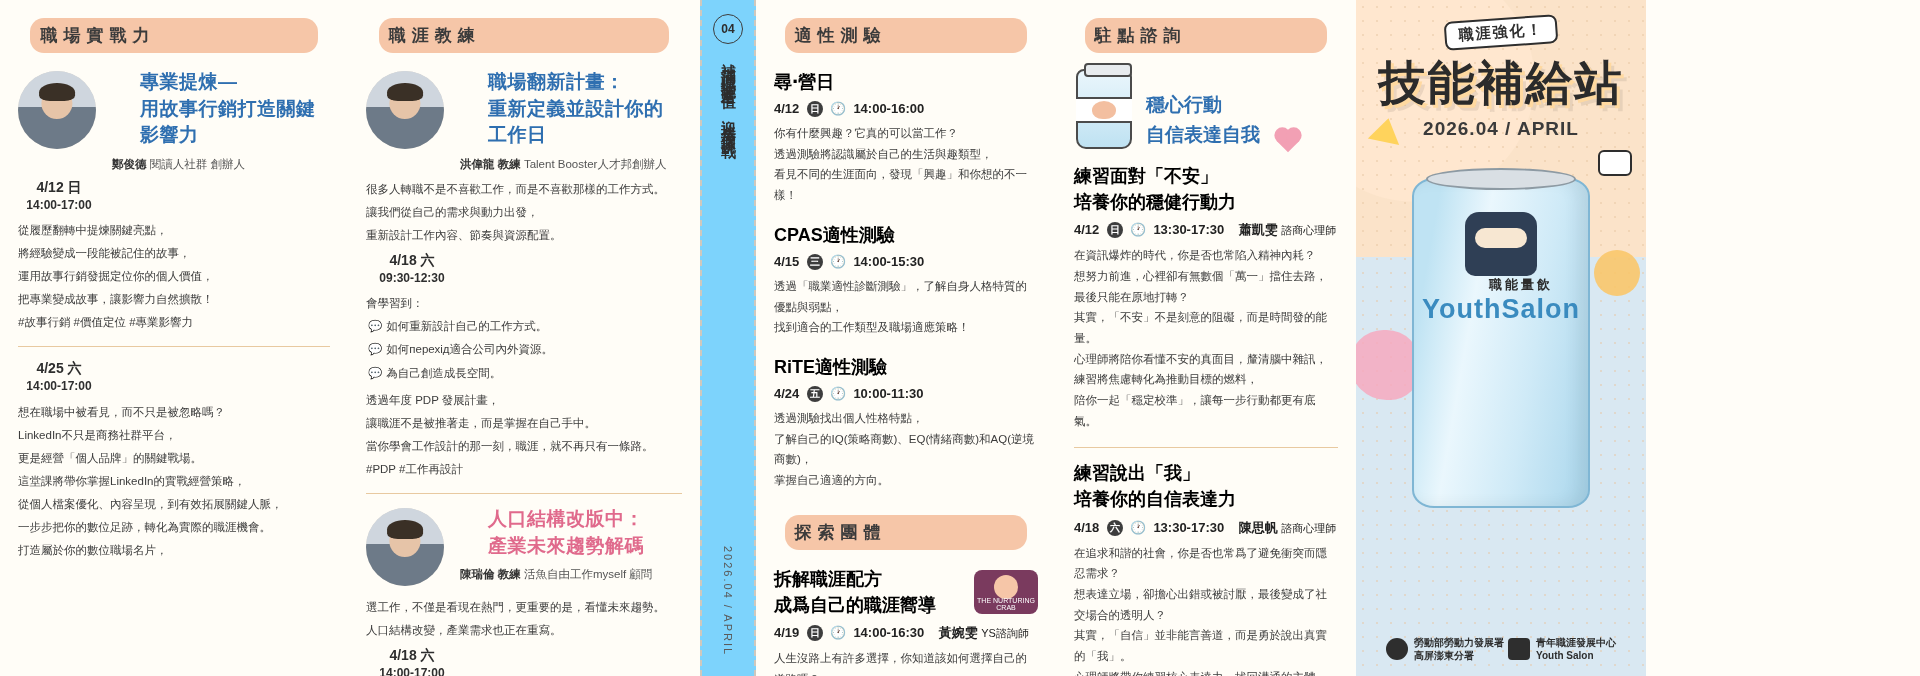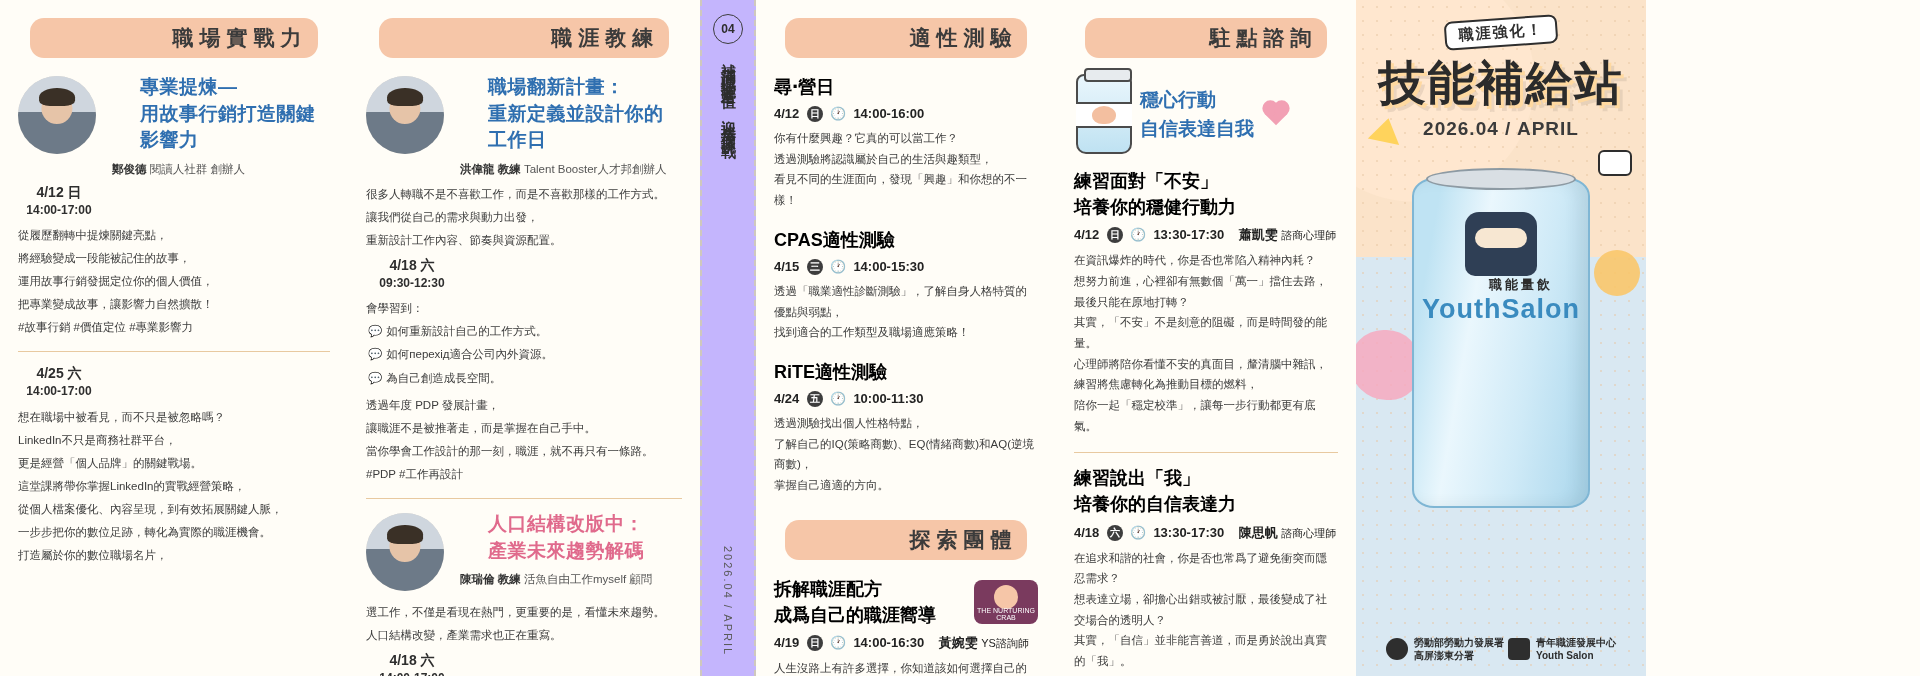--- a/index.html
+++ b/index.html
@@ -20,24 +20,24 @@
   .panel {
     position: relative;
     height: 676px;
     padding: 14px 18px;
     background: #fffdf7;
   }
   .sect-title {
     margin: 4px auto 16px auto;
     background: #f6c6a8;
     color: #3b3b3b;
-    font-size: 21px;
+    font-size: 17px;
     font-weight: bold;
     letter-spacing: 6px;
-    text-align: right;
+    text-align: left;
     border-radius: 14px;
     padding: 6px 10px;
     width: 92%;
   }
   .entry { position: relative; margin-bottom: 14px; }
   .entry-head { display: flex; gap: 12px; align-items: flex-start; }
   .portrait-wrap {
     position: relative;
     width: 82px; height: 82px;
     flex: 0 0 82px;
@@ -118,21 +118,21 @@
   .bullet { padding-left: 2px; }
   .bullet span.b { color: #8a8a8a; margin-right: 4px; }
   .rule {
     border: 0;
     border-top: 1.5px solid #e8c9a0;
     margin: 12px 0;
   }
   
   .spine {
     width: 56px;
-    background: #c4b5fd;
+    background: #7dd3fc;
     position: relative;
     border-left: 2px dashed #cfc8bd;
     border-right: 2px dashed #cfc8bd;
   }
   .spine-num {
     margin: 14px auto 8px auto;
     width: 30px; height: 30px;
     border: 1.6px solid #3d3d3d;
     border-radius: 50%;
     display: flex; align-items: center; justify-content: center;
@@ -329,21 +329,21 @@
   .logo-mark {
     width: 22px; height: 22px;
     background: #2e2e2e;
     border-radius: 50%;
     position: relative;
     flex: 0 0 22px;
   }
   .logo-mark.sq { border-radius: 4px; }
   .logo-txt { font-size: 10px; line-height: 1.3; color: #2e2e2e; font-weight: bold; }
   
-  .drink-row { display: flex; align-items: center; gap: 8px; margin: 6px 0 14px 2px; }
+  .drink-row { display: flex; align-items: flex-end; gap: 14px; margin: 6px 0 14px 2px; }
   .cup {
     position: relative;
     width: 56px; height: 80px;
     background: linear-gradient(#eaf6fc, #bfe2f2);
     border: 2px solid #4b4b4b;
     border-radius: 8px 8px 10px 10px;
   }
   .cup::before {
     content: "";
     position: absolute; top: -8px; left: 6px;

